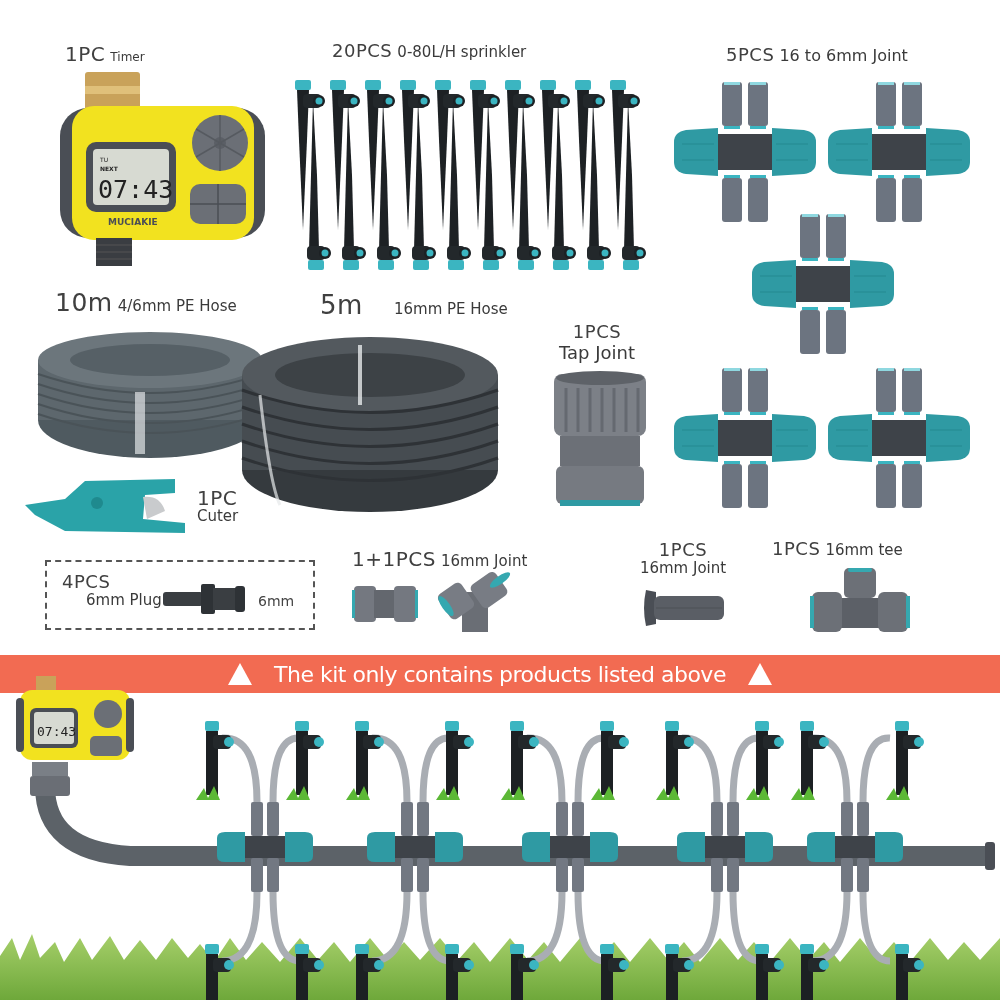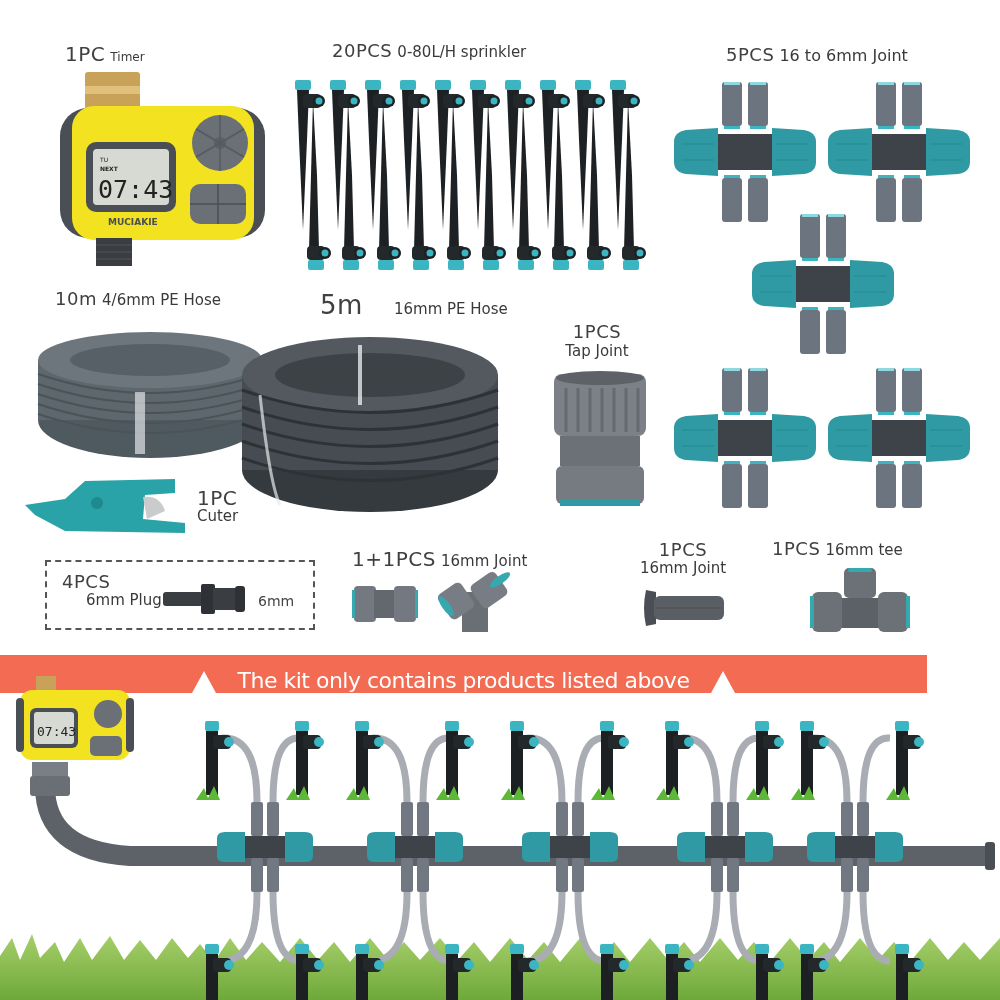--- a/index.html
+++ b/index.html
@@ -1,21 +1,21 @@
 <!DOCTYPE html>
 <html><head>
 <meta charset="utf-8">
 <style>
   html, body { margin:0; padding:0; background:#ffffff; }
   body { width:1000px; height:1000px; position:relative; overflow:hidden; font-family:"DejaVu Sans", sans-serif; color:#3a3a3a; }
   .abs { position:absolute; }
   .lbl { position:absolute; white-space:nowrap; line-height:1; }
   .qty { color:#404040; font-weight:normal; font-family:"DejaVu Sans", sans-serif; letter-spacing:0.5px; }
   .desc { color:#3a3a3a; font-family:"DejaVu Sans", sans-serif; font-weight:normal; }
-  .banner { position:absolute; left:0; top:655px; width:927px; height:38px; background:#f26b52; display:flex; align-items:flex-end; justify-content:center; gap:22px; }
+  .banner { position:absolute; left:0; top:655px; width:1000px; height:38px; background:#f26b52; display:flex; align-items:center; justify-content:center; gap:22px; }
   .banner .tri { width:0; height:0; border-left:12px solid transparent; border-right:12px solid transparent; border-bottom:22px solid #ffffff; }
   .banner .btxt { color:#ffffff; font-size:22px; font-family:"DejaVu Sans", sans-serif; letter-spacing:-0.5px; }
   .dashbox { position:absolute; left:45px; top:560px; width:270px; height:70px; border:2px dashed #555; box-sizing:border-box; }
   svg { position:absolute; overflow:visible; }
 </style>
 </head>
 <body>
 
 <div class="lbl" style="left:65px; top:44px;">
   <span class="qty" style="font-size:20px;">1PC</span>
@@ -135,21 +135,21 @@
   <svg width="330" height="430" viewBox="0 0 330 430">
     <use href="#manifold" x="4" y="4"></use>
     <use href="#manifold" x="158" y="4"></use>
     <use href="#manifold" x="82" y="136"></use>
     <use href="#manifold" x="4" y="290"></use>
     <use href="#manifold" x="158" y="290"></use>
   </svg>
 </div>
 
 <div class="lbl" style="left:55px; top:290px;">
-  <span class="qty" style="font-size:18px;">10m</span>
+  <span class="qty" style="font-size:25px;">10m</span>
   <span class="desc" style="font-size:15px;">4/6mm PE Hose</span>
 </div>
 <div class="lbl" style="left:320px; top:292px;">
   <span class="qty" style="font-size:26px;">5m</span>
   <span class="desc" style="font-size:15px;margin-left:26px;">16mm PE Hose</span>
 </div>
 <div class="abs" style="left:35px; top:330px; width:230px; height:130px;">
   <svg width="230" height="130" viewBox="0 0 230 130">
     <ellipse cx="115" cy="90" rx="112" ry="38" fill="#4f5a60"></ellipse>
     <rect x="3" y="30" width="224" height="60" fill="#5d676d"></rect>
@@ -190,21 +190,21 @@
     <circle cx="72" cy="28" r="6" fill="#1f8a8e"></circle>
   </svg>
 </div>
 <div class="lbl" style="left:197px; top:488px; line-height:1.05;">
   <div class="qty" style="font-size:20px;">1PC</div>
   <div class="desc" style="font-size:15px;">Cuter</div>
 </div>
 
 <div class="lbl" style="left:557px; top:322px; text-align:center; width:80px; line-height:1.15;">
   <div class="qty" style="font-size:18px;">1PCS</div>
-  <div class="desc" style="font-size:15px;">Tap Joint</div>
+  <div class="desc" style="font-size:18px;">Tap Joint</div>
 </div>
 <div class="abs" style="left:552px; top:370px; width:96px; height:140px;">
   <svg width="96" height="140" viewBox="0 0 96 140">
     <rect x="2" y="4" width="92" height="62" rx="8" fill="#7c8087"></rect>
     <ellipse cx="48" cy="8" rx="44" ry="7" fill="#5e6268"></ellipse>
     <g stroke="#656970" stroke-width="3">
         <line x1="14" y1="18" x2="14" y2="62"></line>
         <line x1="26" y1="18" x2="26" y2="62"></line>
         <line x1="38" y1="18" x2="38" y2="62"></line>
         <line x1="50" y1="18" x2="50" y2="62"></line>

